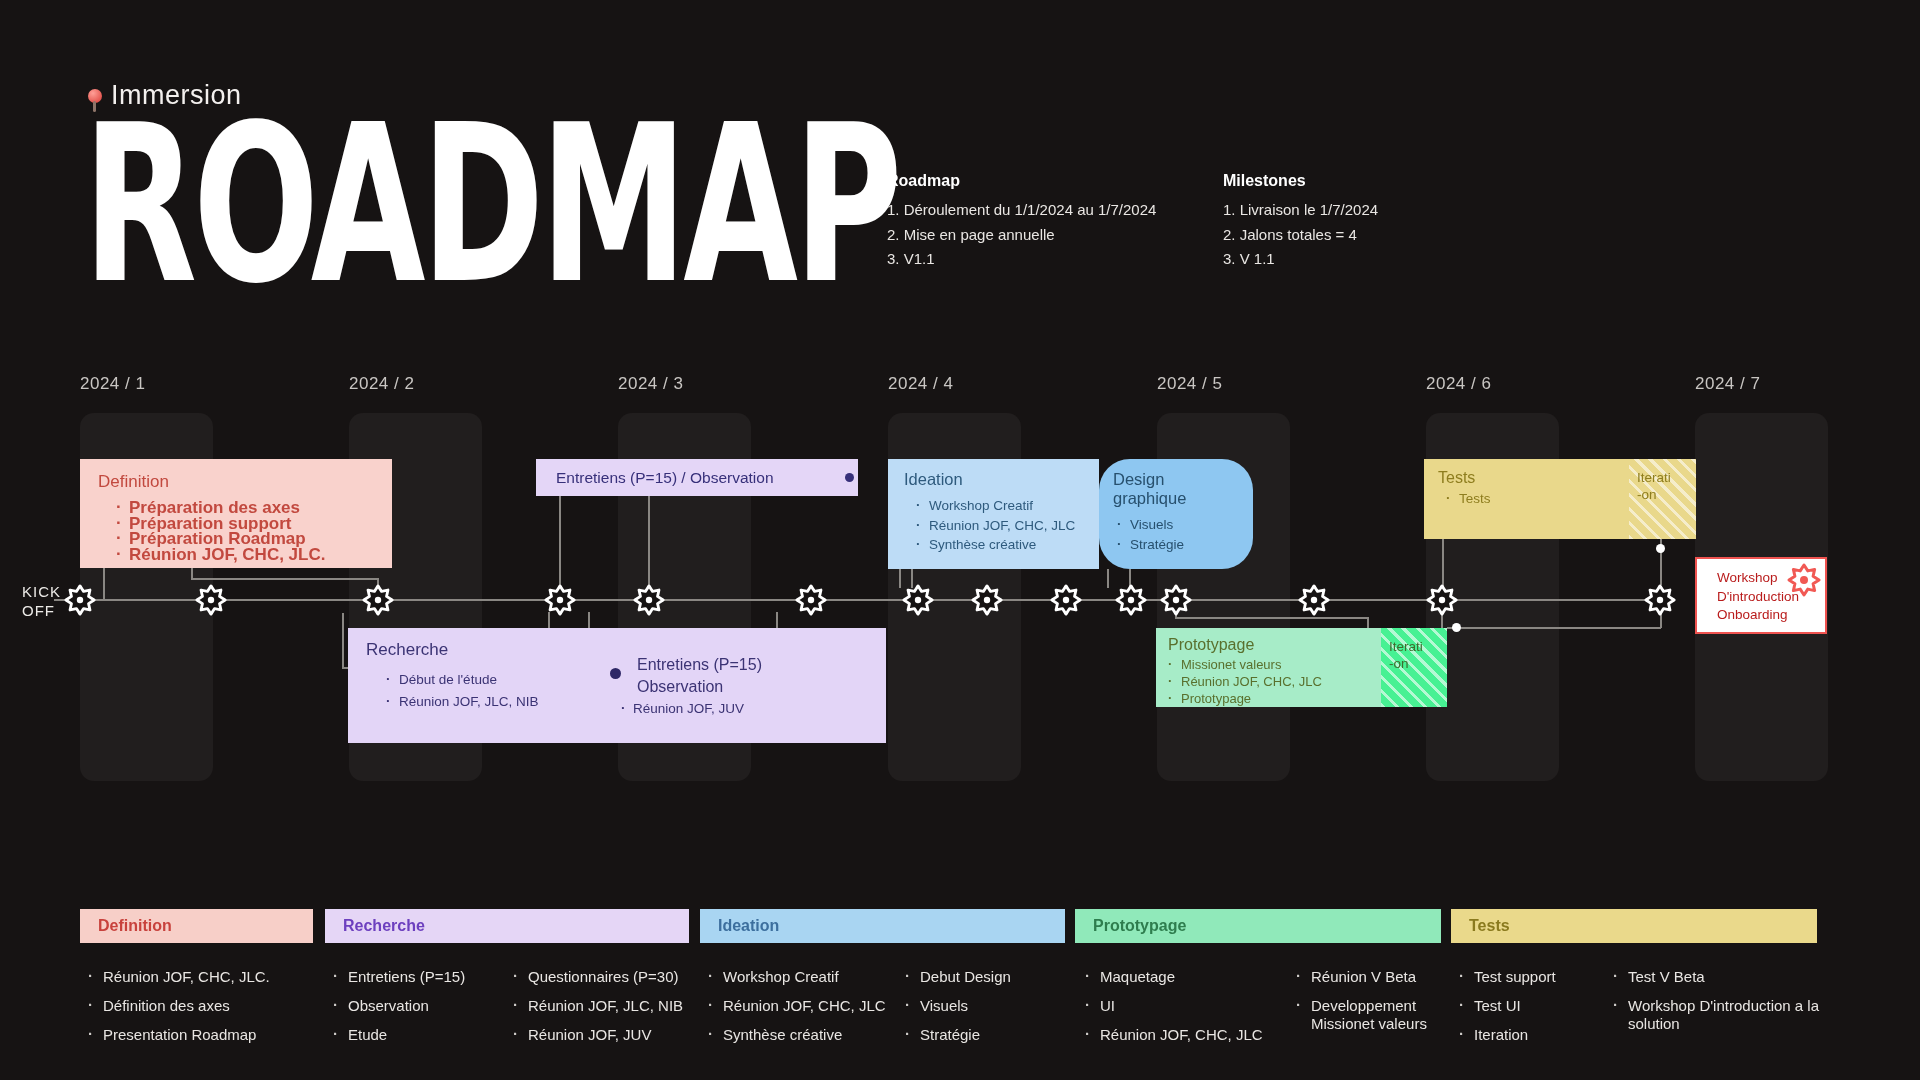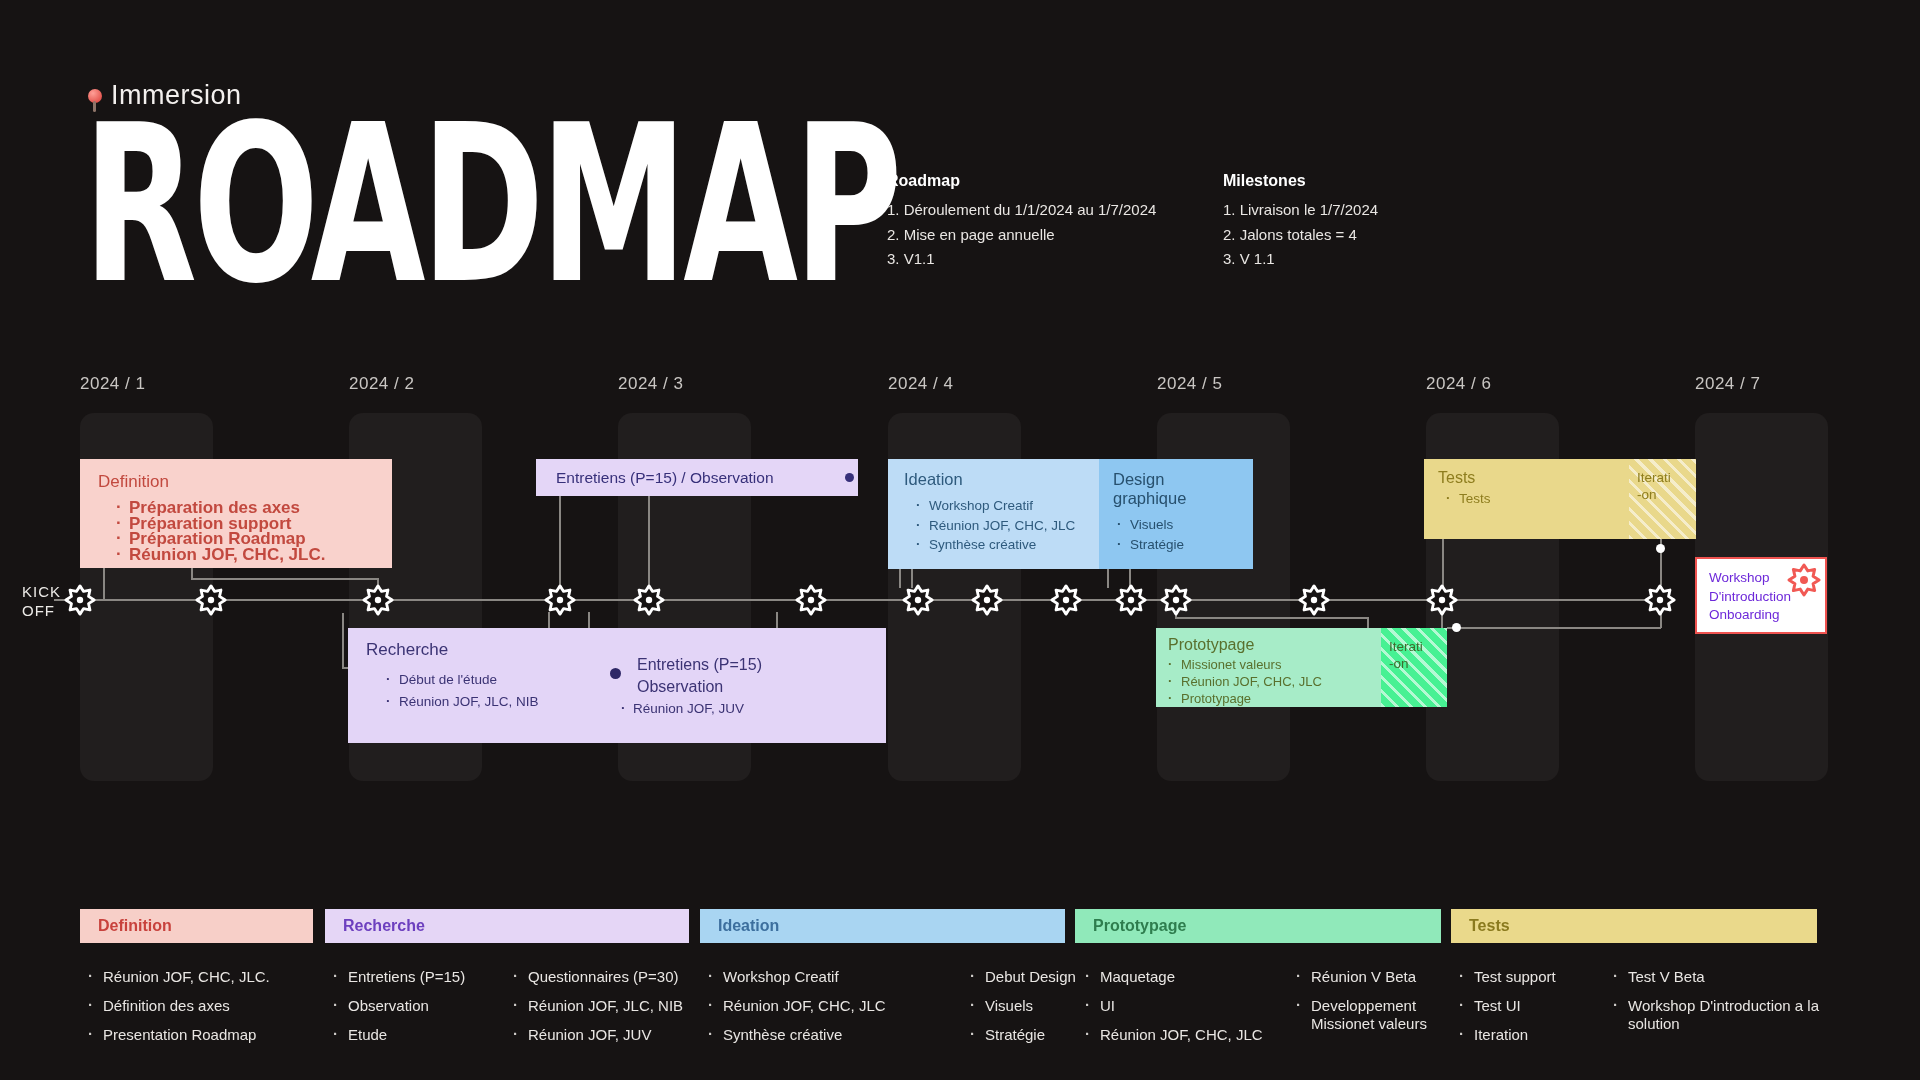--- a/index.html
+++ b/index.html
@@ -72,21 +72,21 @@
   .c-tests{background:#e9d88b;color:#8e7d1e;padding:10px 14px;}
   .c-tests h4{font-size:16px;margin-bottom:4px;}
   .c-tests .blt{margin-left:8px;}
   .c-tests .blt li{font-size:13.5px;}
 
   .hatch-y{background:repeating-linear-gradient(45deg,rgba(255,255,255,.55) 0 3px,rgba(255,255,255,0) 3px 10px),#e9d88b;
            color:#8e7d1e;padding:10px 8px;font-size:13.5px;line-height:17px;}
   .hatch-g{background:repeating-linear-gradient(45deg,rgba(255,255,255,.6) 0 3px,rgba(255,255,255,0) 3px 10px),#47f193;
            color:#3f6b2e;padding:10px 8px;font-size:13.5px;line-height:17px;}
 
-  .c-work{background:#ffffff;border:2px solid #ef5350;color:#6d28d9;padding:10px 12px;font-size:13.5px;line-height:18.5px;}
+  .c-work{background:#ffffff;border:2px solid #ef5350;color:#b91c1c;padding:10px 20px;font-size:13.5px;line-height:18.5px;}
   .work-icon{position:absolute;right:4px;top:4px;width:34px;height:34px;}
 
   
   .sum-head{height:34px;display:flex;align-items:center;padding-left:18px;font-size:16px;font-weight:700;z-index:2;}
   .sum-list{list-style:none;margin:0;padding:0;}
   .sum-list li{position:relative;padding-left:15px;font-size:15px;line-height:18px;color:#e9e6e3;margin-bottom:11px;}
   .sum-list li::before{content:"·";position:absolute;left:0;top:-1px;color:#cfccc9;font-weight:700;}
 </style>
 </head>
 <body>
@@ -206,21 +206,21 @@
 
   <div class="card c-idea" style="left:888px;top:459px;width:211px;height:110px;">
     <h4>Ideation</h4>
     <ul class="blt">
       <li>Workshop Creatif</li>
       <li>Réunion JOF, CHC, JLC</li>
       <li>Synthèse créative</li>
     </ul>
   </div>
 
-  <div class="card c-dg" style="left:1099px;top:459px;width:154px;height:110px;">
+  <div class="card c-dg" style="left:1099px;top:459px;width:154px;height:110px;border-radius:31px;">
     <h4>Design graphique</h4>
     <ul class="blt">
       <li>Visuels</li>
       <li>Stratégie</li>
     </ul>
   </div>
 
   <div class="card c-proto" style="left:1156px;top:628px;width:225px;height:79px;">
     <h4>Prototypage</h4>
     <ul class="blt">
@@ -286,21 +286,21 @@
   <ul class="abs sum-list" style="left:513px;top:968px;width:185px;">
     <li>Questionnaires (P=30)</li>
     <li>Réunion JOF, JLC, NIB</li>
     <li>Réunion JOF, JUV</li>
   </ul>
   <ul class="abs sum-list" style="left:708px;top:968px;width:205px;">
     <li>Workshop Creatif</li>
     <li>Réunion JOF, CHC, JLC</li>
     <li>Synthèse créative</li>
   </ul>
-  <ul class="abs sum-list" style="left:970px;top:968px;width:130px;">
+  <ul class="abs sum-list" style="left:905px;top:968px;width:130px;">
     <li>Debut Design</li>
     <li>Visuels</li>
     <li>Stratégie</li>
   </ul>
   <ul class="abs sum-list" style="left:1085px;top:968px;width:195px;">
     <li>Maquetage</li>
     <li>UI</li>
     <li>Réunion JOF, CHC, JLC</li>
   </ul>
   <ul class="abs sum-list" style="left:1296px;top:968px;width:140px;">

